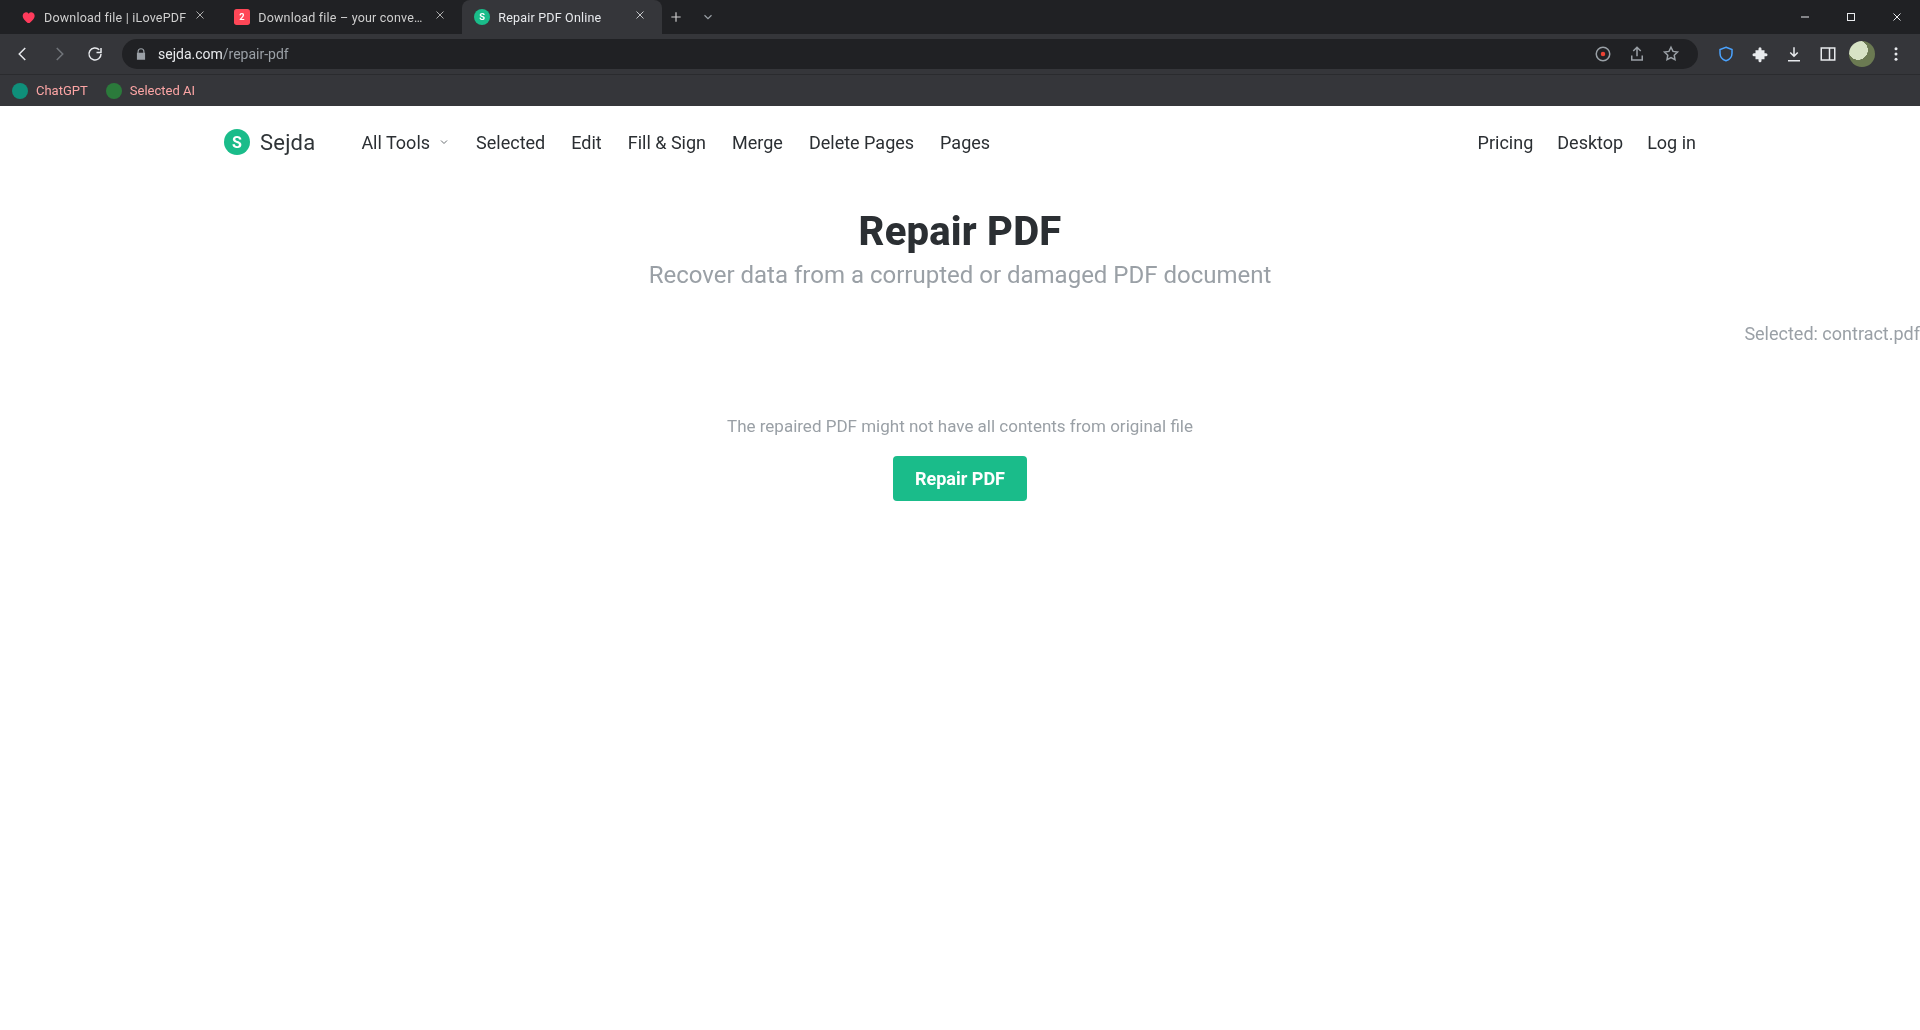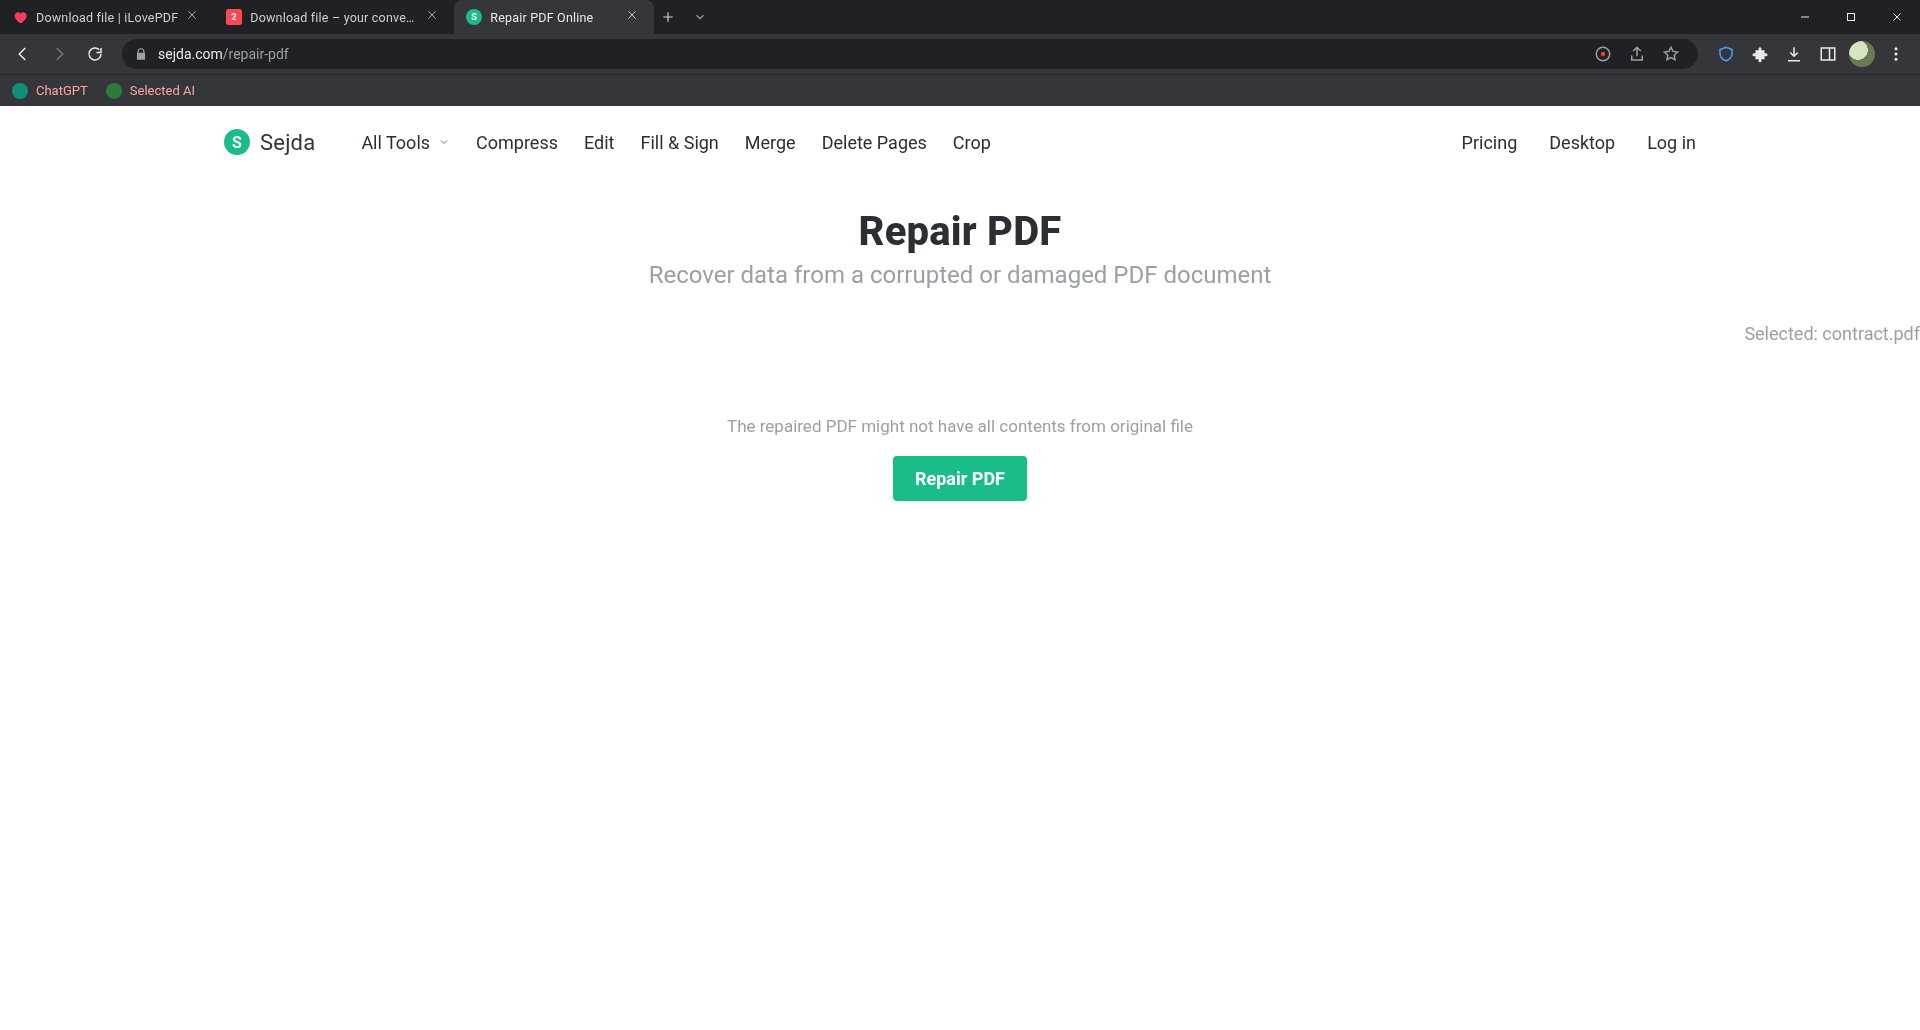--- a/index.html
+++ b/index.html
@@ -1,20 +1,20 @@
 <!DOCTYPE html>
 <html><head>
 <meta charset="utf-8">
 <style>
   * { margin: 0; padding: 0; box-sizing: border-box; font-family: -apple-system, BlinkMacSystemFont, "Segoe UI", Roboto, Arial, sans-serif; }
   body { width: 1920px; height: 1030px; background: #fff; overflow: hidden; }
 
   
   .titlebar { height: 34px; background: #202124; display: flex; align-items: stretch; }
-  .tabs { display: flex; height: 100%; }
+  .tabs { display: flex; height: 100%; padding-left: 8px; }
   .tab { display: flex; align-items: center; gap: 8px; padding: 0 12px; max-width: 240px; min-width: 200px; color: #cfcfcf; font-size: 12.5px; position: relative; cursor: pointer; }
   .tab.inactive { background: #202124; }
   .tab.active { background: #35363a; border-top-left-radius: 8px; border-top-right-radius: 8px; color: #e8eaed; }
   .tab .favicon { width: 16px; height: 16px; flex-shrink: 0; display:flex; align-items:center; justify-content:center; }
   .tab .title { white-space: nowrap; overflow: hidden; text-overflow: ellipsis; flex: 1; letter-spacing: .2px; }
   .tab .close { width: 16px; height: 16px; opacity: .8; }
   .newtab { width: 28px; display:flex; align-items:center; justify-content:center; color:#cfcfcf; cursor:pointer; }
   .window-controls { margin-left: auto; display:flex; align-items:center; }
   .window-controls .wc { width: 46px; height: 100%; display:flex; align-items:center; justify-content:center; color:#cfcfcf; cursor:pointer; }
   .chev-down { margin-right: 4px; width: 36px; display:flex; align-items:center; justify-content:center; color:#9aa0a6; }
@@ -41,21 +41,21 @@
   
   .page { background:#fff; height: calc(1030px - 34px - 40px - 32px); }
   .site-header { max-width: 1520px; margin: 0 auto; height: 72px; display:flex; align-items:center; padding: 0 24px; }
   .logo { display:flex; align-items:center; gap:10px; cursor:pointer; }
   .logo-badge { width:26px; height:26px; border-radius:50%; background:#1abc8a; color:#fff; display:flex; align-items:center; justify-content:center; font-weight:700; }
   .logo-text { font-size:22px; color:#2f3437; letter-spacing:.2px; }
   .nav { display:flex; align-items:center; gap:26px; margin-left: 46px; }
   .nav a { color:#2b2f33; font-size:18px; text-decoration:none; cursor:pointer; }
   .nav .dropdown { display:flex; align-items:center; gap:8px; }
   .nav .chev { color:#6a6f73; }
-  .nav-right { margin-left:auto; display:flex; align-items:center; gap:32px; }
+  .nav-right { margin-left:auto; display:flex; align-items:center; gap:24px; }
   .nav-right a { color:#2b2f33; font-size:18px; text-decoration:none; cursor:pointer; }
 
   .hero { text-align:center; margin-top: 30px; }
   .hero h1 { font-size:40px; font-weight:800; color:#2b2f33; letter-spacing:.2px; }
   .hero .sub { margin-top: 6px; font-size:24px; color:#9aa0a6; }
   .selected { text-align:right; margin-top: 34px; color:#9aa0a6; font-size:18px; }
   .note { text-align:center; margin-top: 72px; color:#9aa0a6; font-size:17px; }
   .cta-row { text-align:center; margin-top: 20px; }
   .cta { display:inline-block; background:#1abc8a; color:#fff; font-weight:700; font-size:18px; padding: 12px 22px; border-radius:4px; border:none; cursor:pointer; }
 
@@ -237,26 +237,26 @@
     </div>
     <nav class="nav">
       <a class="dropdown">
         <span>All Tools</span>
         <span class="chev">
           <svg width="12" height="12" viewBox="0 0 24 24">
               <path fill="none" stroke="#6a6f73" stroke-width="2" d="M6 9l6 6 6-6"></path>
             </svg>
         </span>
       </a>
-      <a>Compress</a>
+      <a>Selected</a>
       <a>Edit</a>
       <a>Fill &amp; Sign</a>
       <a>Merge</a>
       <a>Delete Pages</a>
-      <a>Crop</a>
+      <a>Pages</a>
     </nav>
     <div class="nav-right">
       <a>Pricing</a>
       <a>Desktop</a>
       <a>Log in</a>
     </div>
   </div>
 
   <div class="hero">
     <h1>Repair PDF</h1>

